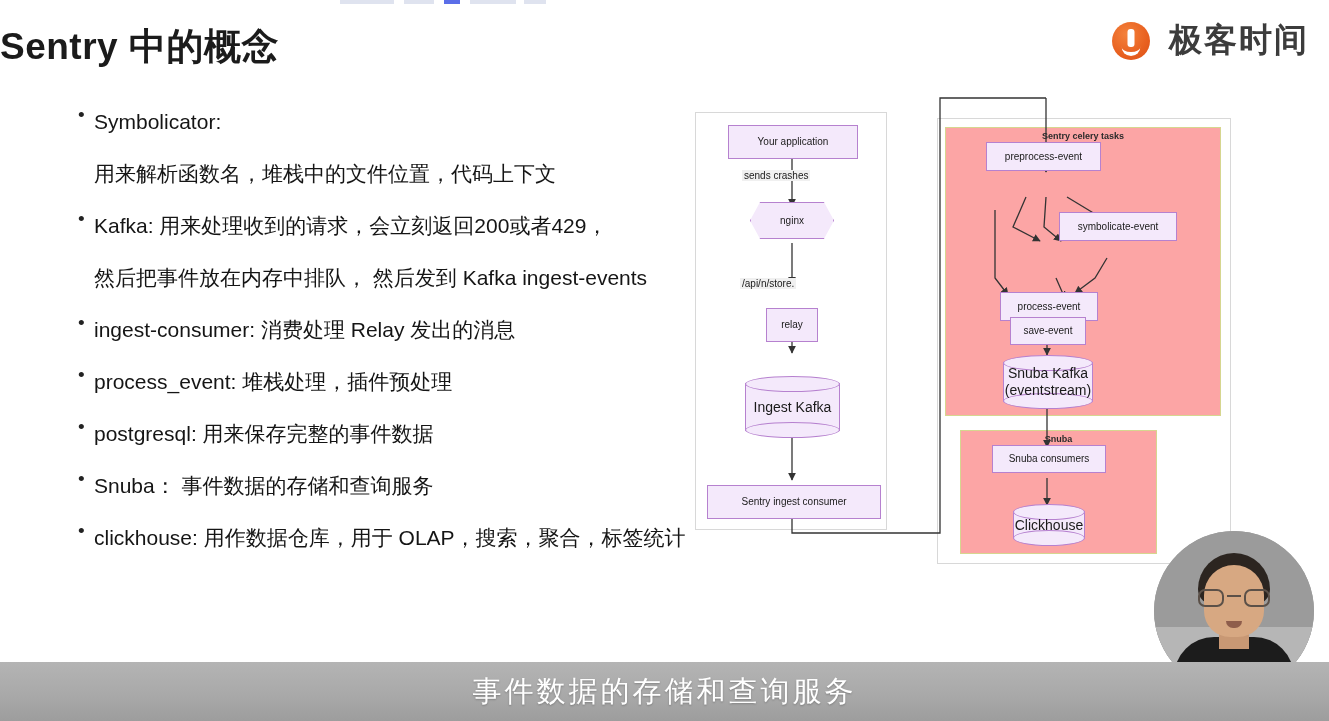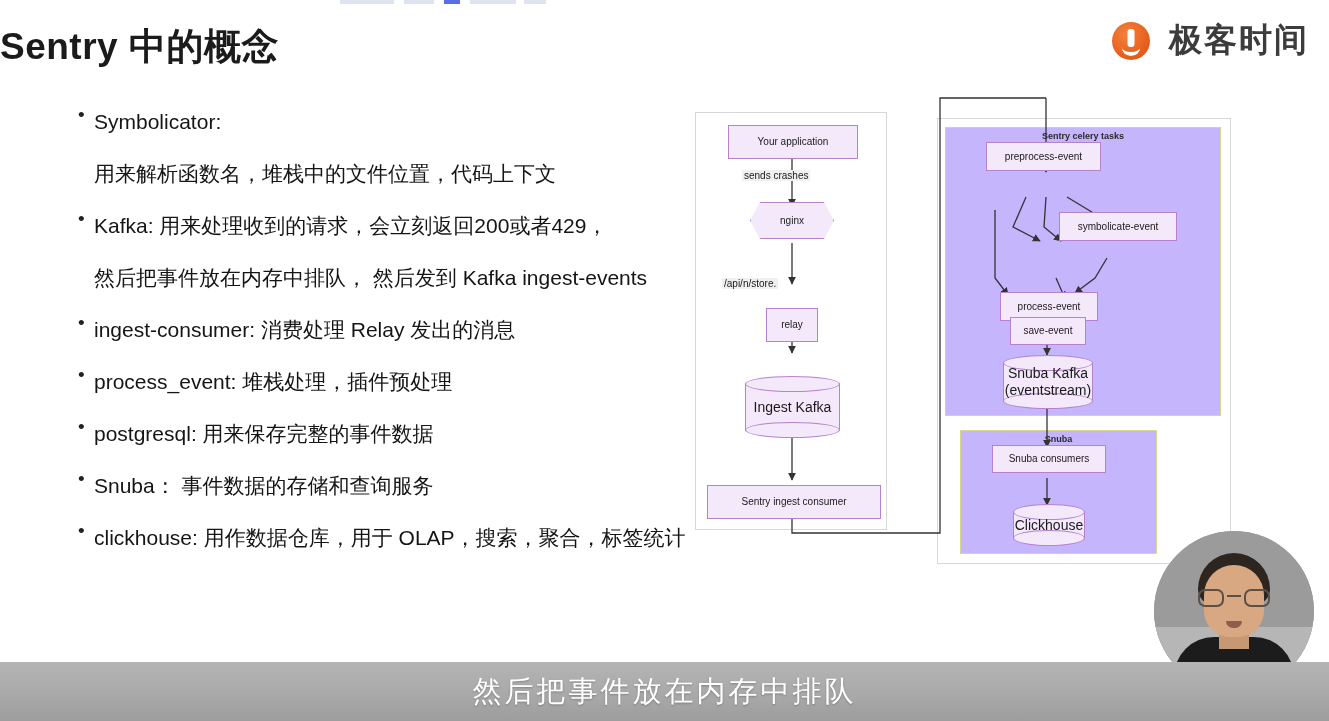--- a/index.html
+++ b/index.html
@@ -51,21 +51,21 @@
   .sub-line{
     font-size:21px;line-height:48px;color:#151515;white-space:nowrap;
     padding-left:16px;margin-bottom:4px;
   }
 
   
   .diagram{position:absolute;left:695px;top:110px;width:536px;height:452px;}
   .panel{position:absolute;background:#fff;border:1px solid #d8d8d8;}
   .panel-left{left:0;top:2px;width:190px;height:416px;}
   .panel-right{left:242px;top:8px;width:292px;height:444px;}
-  .group{position:absolute;background:#c4b5fd;border:1px solid #d6d68f;}
+  .group{position:absolute;background:#fca5a5;border:1px solid #d6d68f;}
   .group-celery{left:250px;top:17px;width:274px;height:287px;}
   .group-snuba{left:265px;top:320px;width:195px;height:122px;}
   .group-label{
     position:absolute;left:0;width:100%;text-align:center;top:3px;
     font-size:9px;font-weight:700;color:#2b2b2b;
   }
 
   .node{
     position:absolute;background:#f4e9fb;border:1px solid #b681cf;
     display:flex;align-items:center;justify-content:center;text-align:center;
@@ -248,21 +248,21 @@
       <span>Your application</span>
     </div>
 
     <div class="edge-label" style="left:47px;top:60px;">sends crashes</div>
 
     <div class="node hex" style="left:55px;top:92px;width:84px;height:37px;">
       <span class="hex-shape"></span>
       <span class="hex-label">nginx</span>
     </div>
 
-    <div class="edge-label" style="left:27px;top:168px;">/api/n/store.</div>
+    <div class="edge-label" style="left:45px;top:168px;">/api/n/store.</div>
 
     <div class="node" style="left:71px;top:198px;width:50px;height:32px;">
       <span>relay</span>
     </div>
 
     <div class="cyl" style="left:50px;top:266px;width:95px;height:62px;">
       <div class="body"></div>
       <div class="bot"></div>
       <div class="top"></div>
       <div class="cyl-label">Ingest Kafka</div>
@@ -328,16 +328,16 @@
     <div class="cam-neck"></div>
     <div class="cam-hair"></div>
     <div class="cam-face"></div>
     <div class="cam-glass l"></div>
     <div class="cam-glass r"></div>
     <div class="cam-bridge"></div>
     <div class="cam-mouth"></div>
   </div>
 
   <div class="caption-bar">
-    <div class="caption-text">然后把事件放在内存中排队</div>
+    <div class="caption-text">事件数据的存储和查询服务</div>
   </div>
 
 </div>
 
 </body></html>

